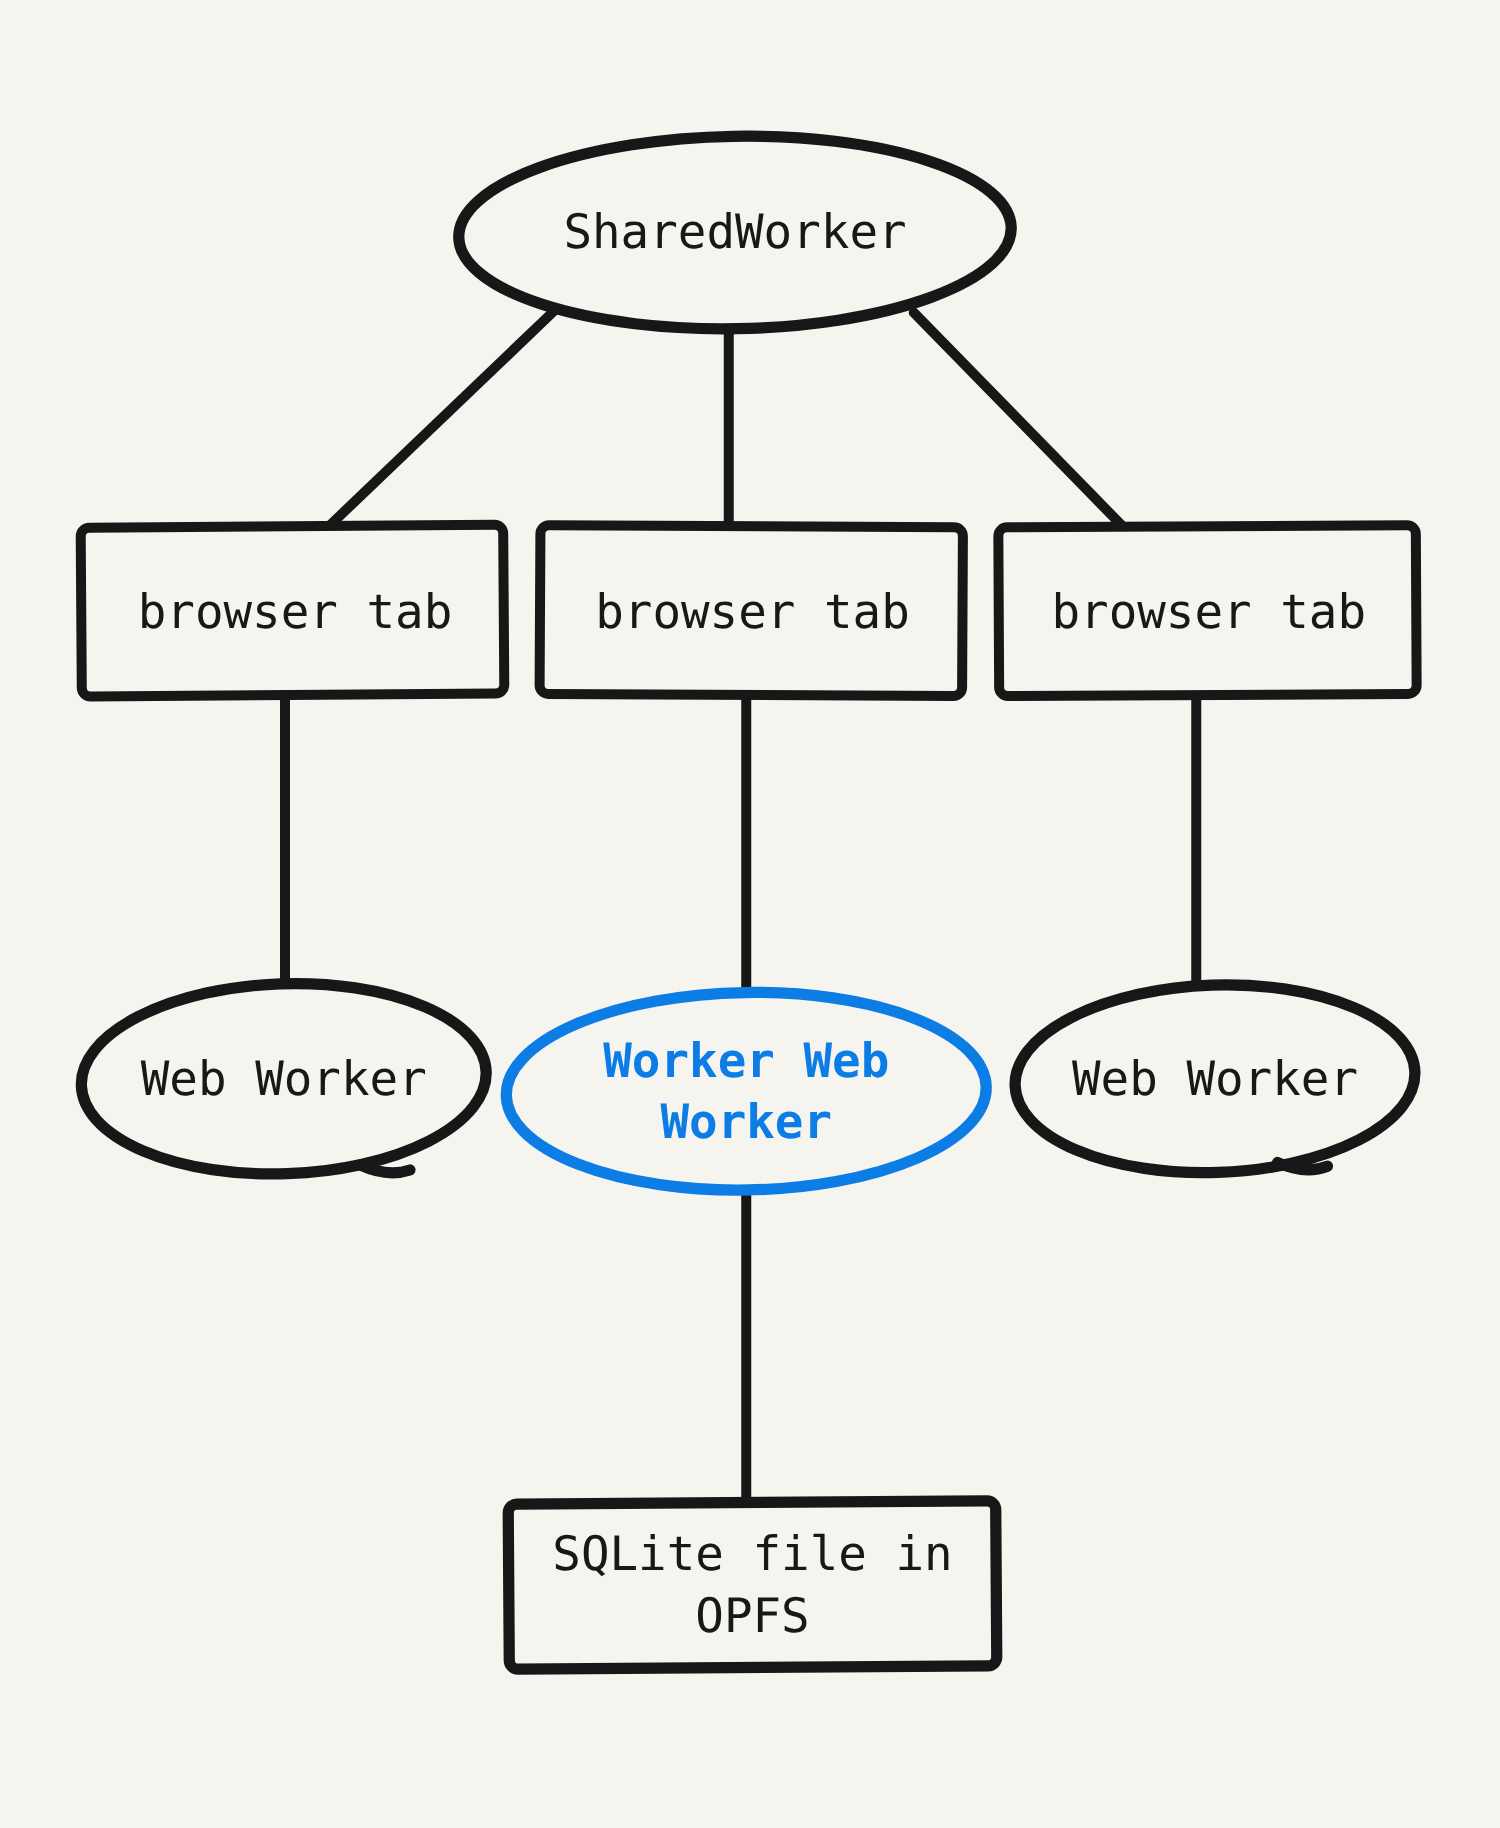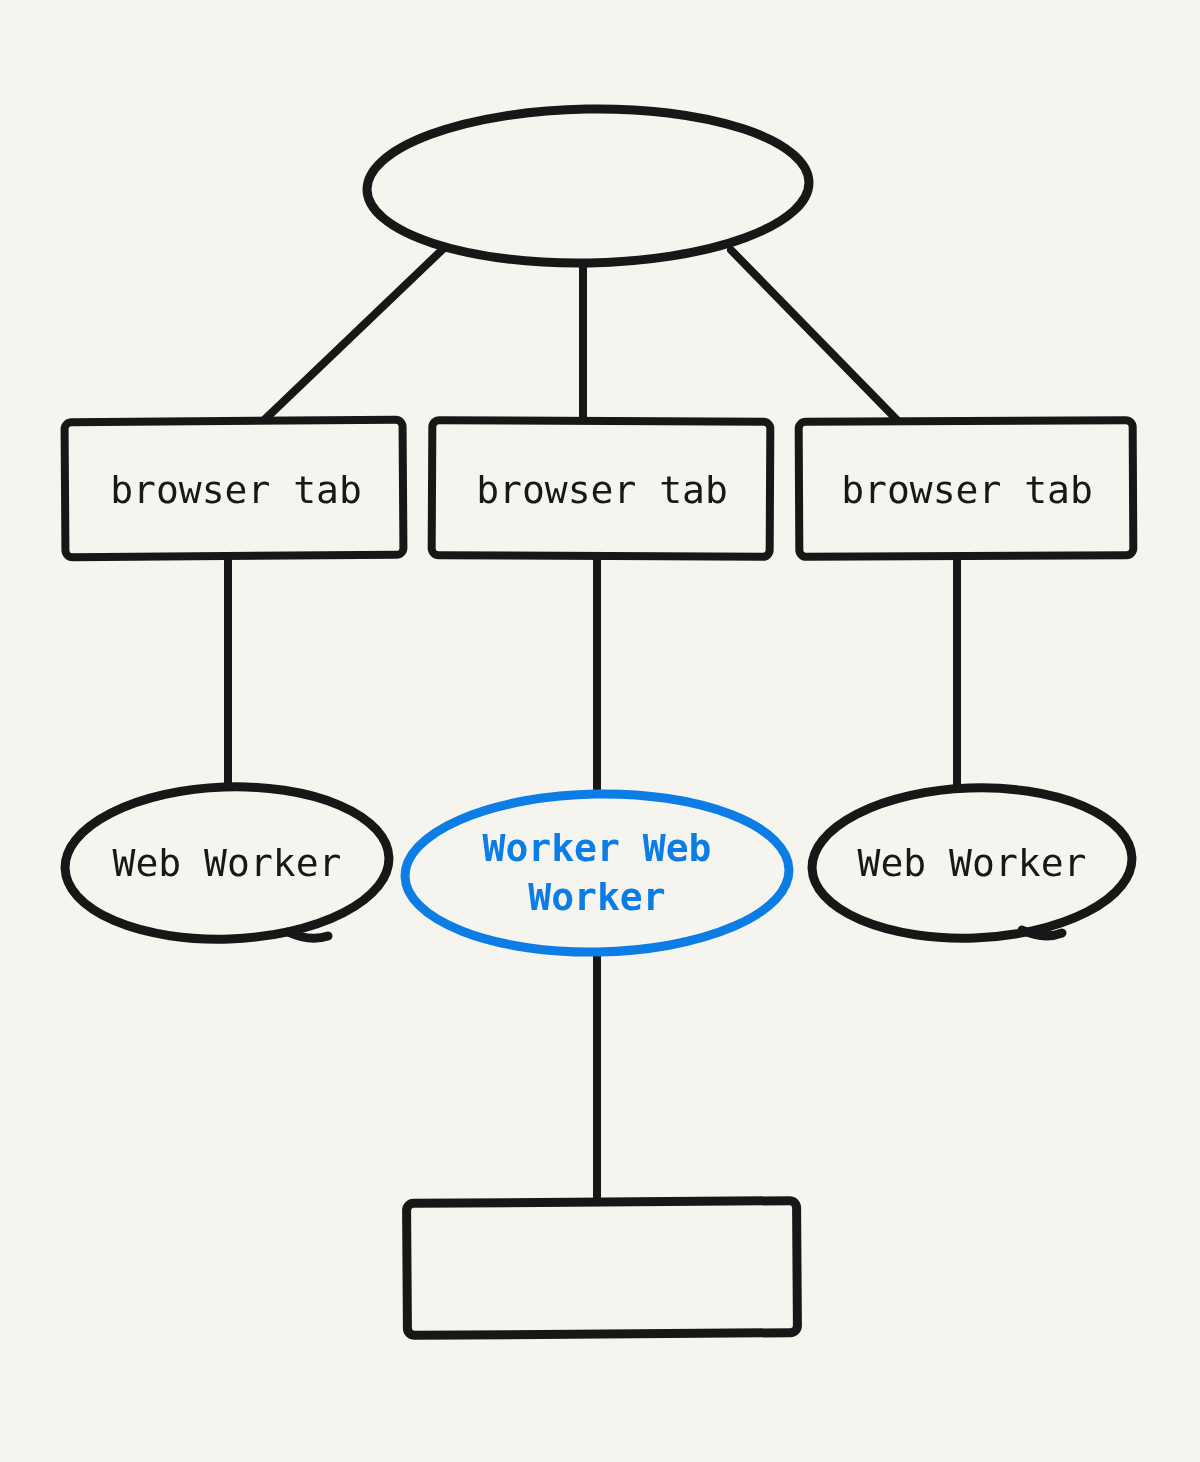--- a/index.html
+++ b/index.html
@@ -65,27 +65,29 @@
     <path d="M 288 932 q 22 10 40 4" stroke="#171717" stroke-width="9" fill="none" stroke-linecap="round"></path>
 
     <ellipse cx="597" cy="873" rx="192" ry="79" fill="#f5f4ef" stroke="#0d7de6" stroke-width="9" transform="rotate(-1 597 873)"></ellipse>
 
     <ellipse cx="972" cy="863" rx="160" ry="75" fill="#f5f4ef" stroke="#171717" stroke-width="9" transform="rotate(-2 972 863)"></ellipse>
     <path d="M 1022 930 q 22 10 40 3" stroke="#171717" stroke-width="9" fill="none" stroke-linecap="round"></path>
 
     <rect x="407" y="1202" width="390" height="132" rx="7" fill="#f5f4ef" stroke="#171717" stroke-width="9" transform="rotate(-0.4 602 1268)"></rect>
   </svg>
 
+  <div class="node-label" style="left:588px; top:186px;">SharedWorker</div>
 
   <div class="node-label" style="left:236px; top:490px;">browser tab</div>
 
   <div class="node-label" style="left:602px; top:490px;">browser tab</div>
 
   <div class="node-label" style="left:967px; top:490px;">browser tab</div>
 
   <div class="node-label" style="left:227px; top:863px;">Web Worker</div>
 
   <div class="node-label wrap accent" style="left:597px; top:873px; width:290px;">Worker Web Worker</div>
 
   <div class="node-label" style="left:972px; top:863px;">Web Worker</div>
 
+  <div class="node-label wrap" style="left:602px; top:1268px; width:350px;">SQLite file in OPFS</div>
 
 </div>
 
 </body></html>

